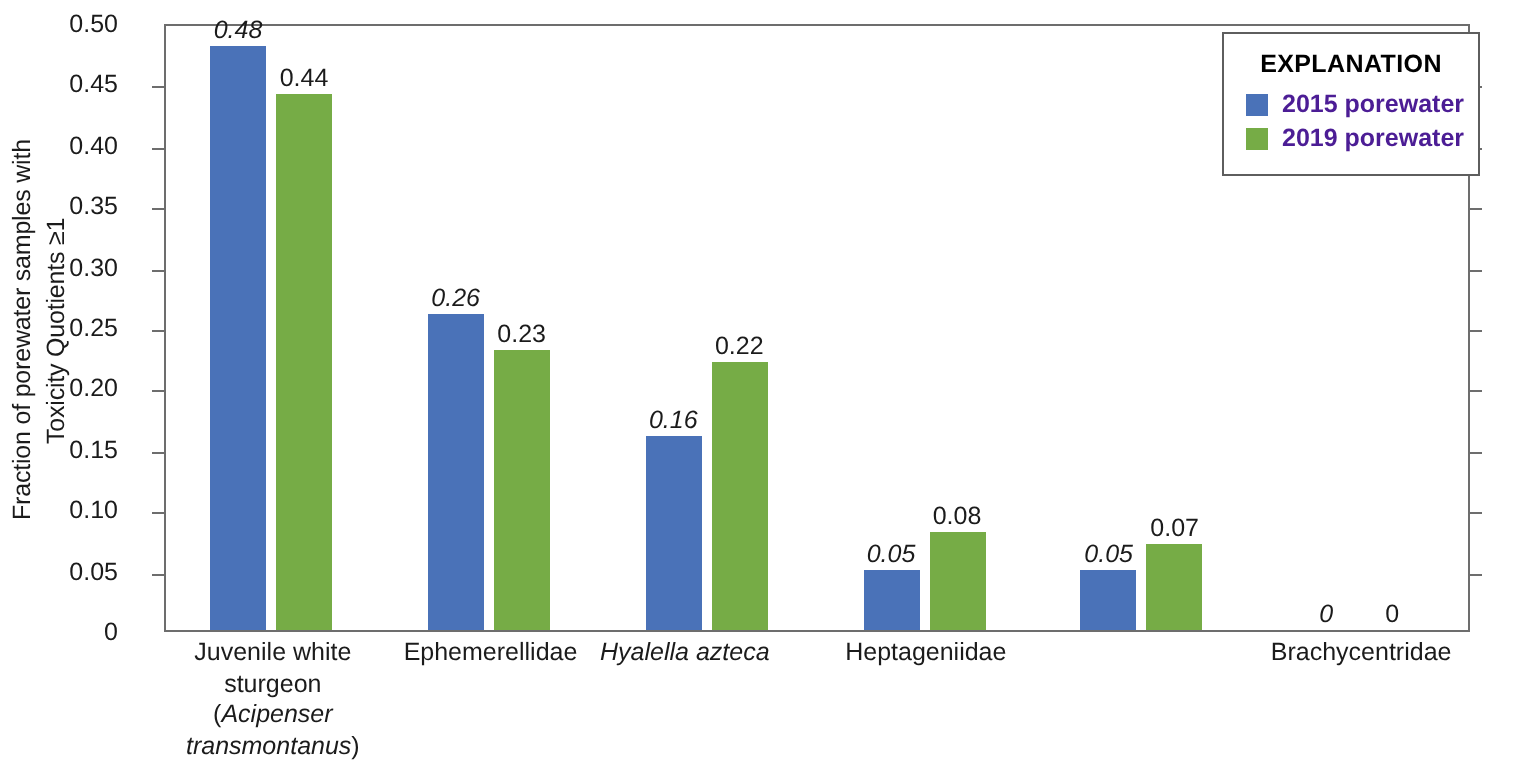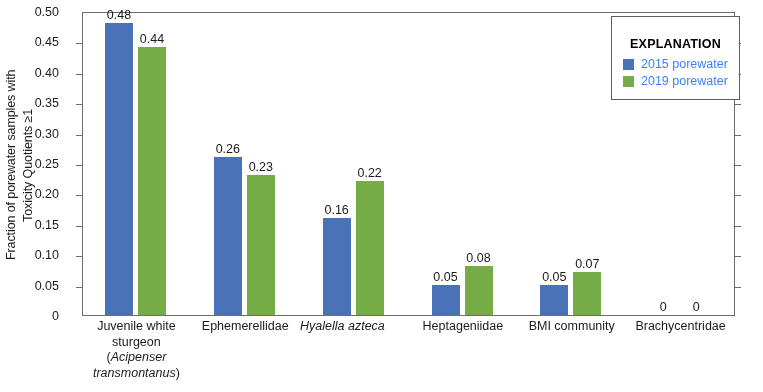--- a/index.html
+++ b/index.html
@@ -110,21 +110,21 @@
   .bar.blue  { background: #4a72b8; }
   .bar.green { background: #76ac46; }
   .vlabel {
     position: absolute;
     width: 46px;
     text-align: center;
     font-size: 12.5px;
     color: #1b1b1b;
     line-height: 14px;
   }
-  .vlabel.s0 { left: 13px; }
+  .vlabel.s0 { left: 13px; font-style: italic; }
   .vlabel.s1 { left: 46px; }
 
   
   #xlabels {
     position: absolute;
     left: 82px;
     top: 319px;
     width: 653px;
     height: 73px;
   }
@@ -137,21 +137,21 @@
     line-height: 15.5px;
   }
   .xcat i { font-style: italic; }
 
   
   #legend {
     position: absolute;
     left: 611px;
     top: 16px;
     width: 129px;
-    padding: 20px 9px 8px 9px;
+    padding: 8px 9px 8px 9px;
     border: 1.6px solid #5e5e5e;
     background: #ffffff;
     box-sizing: border-box;
   }
   #legend-title {
     font-size: 12.5px;
     font-weight: bold;
     color: #000000;
     text-align: center;
     letter-spacing: 0.2px;
@@ -163,22 +163,22 @@
     margin: 3px 0 3px 2px;
   }
   .legend-swatch {
     width: 11px;
     height: 11px;
     margin-right: 7px;
     flex: 0 0 auto;
   }
   .legend-text {
     font-size: 12.5px;
-    font-weight: normal;
-    color: #3b82f6;
+    font-weight: bold;
+    color: #4c1d95;
     white-space: nowrap;
   }
 </style>
 </head>
 <body>
 
 <div id="figure">
 
   <div id="ylabel-wrap">
     <div class="ytitle-line" id="ytitle-l1">Fraction of porewater samples with</div>
@@ -265,23 +265,20 @@
         <div>sturgeon</div>
         <div>(<i>Acipenser</i></div>
         <div><i>transmontanus</i>)</div>
       </div>
       <div class="xcat" style="left: 206px; width: 108.833px;">
         <div><i>Hyalella azteca</i></div>
       </div>
       <div class="xcat" style="left: 326.5px; width: 108.833px;">
         <div>Heptageniidae</div>
       </div>
-      <div class="xcat" style="left: 435.333px; width: 108.833px;">
-        <div>BMI community</div>
-      </div>
       <div class="xcat" style="left: 544.167px; width: 108.833px;">
         <div>Brachycentridae</div>
       </div>
     </div>
 
   <div id="legend">
     <div id="legend-title">EXPLANATION</div>
     <div class="legend-row">
       <span class="legend-swatch" style="background: rgb(74, 114, 184);"></span>
       <span class="legend-text">2015 porewater</span>

